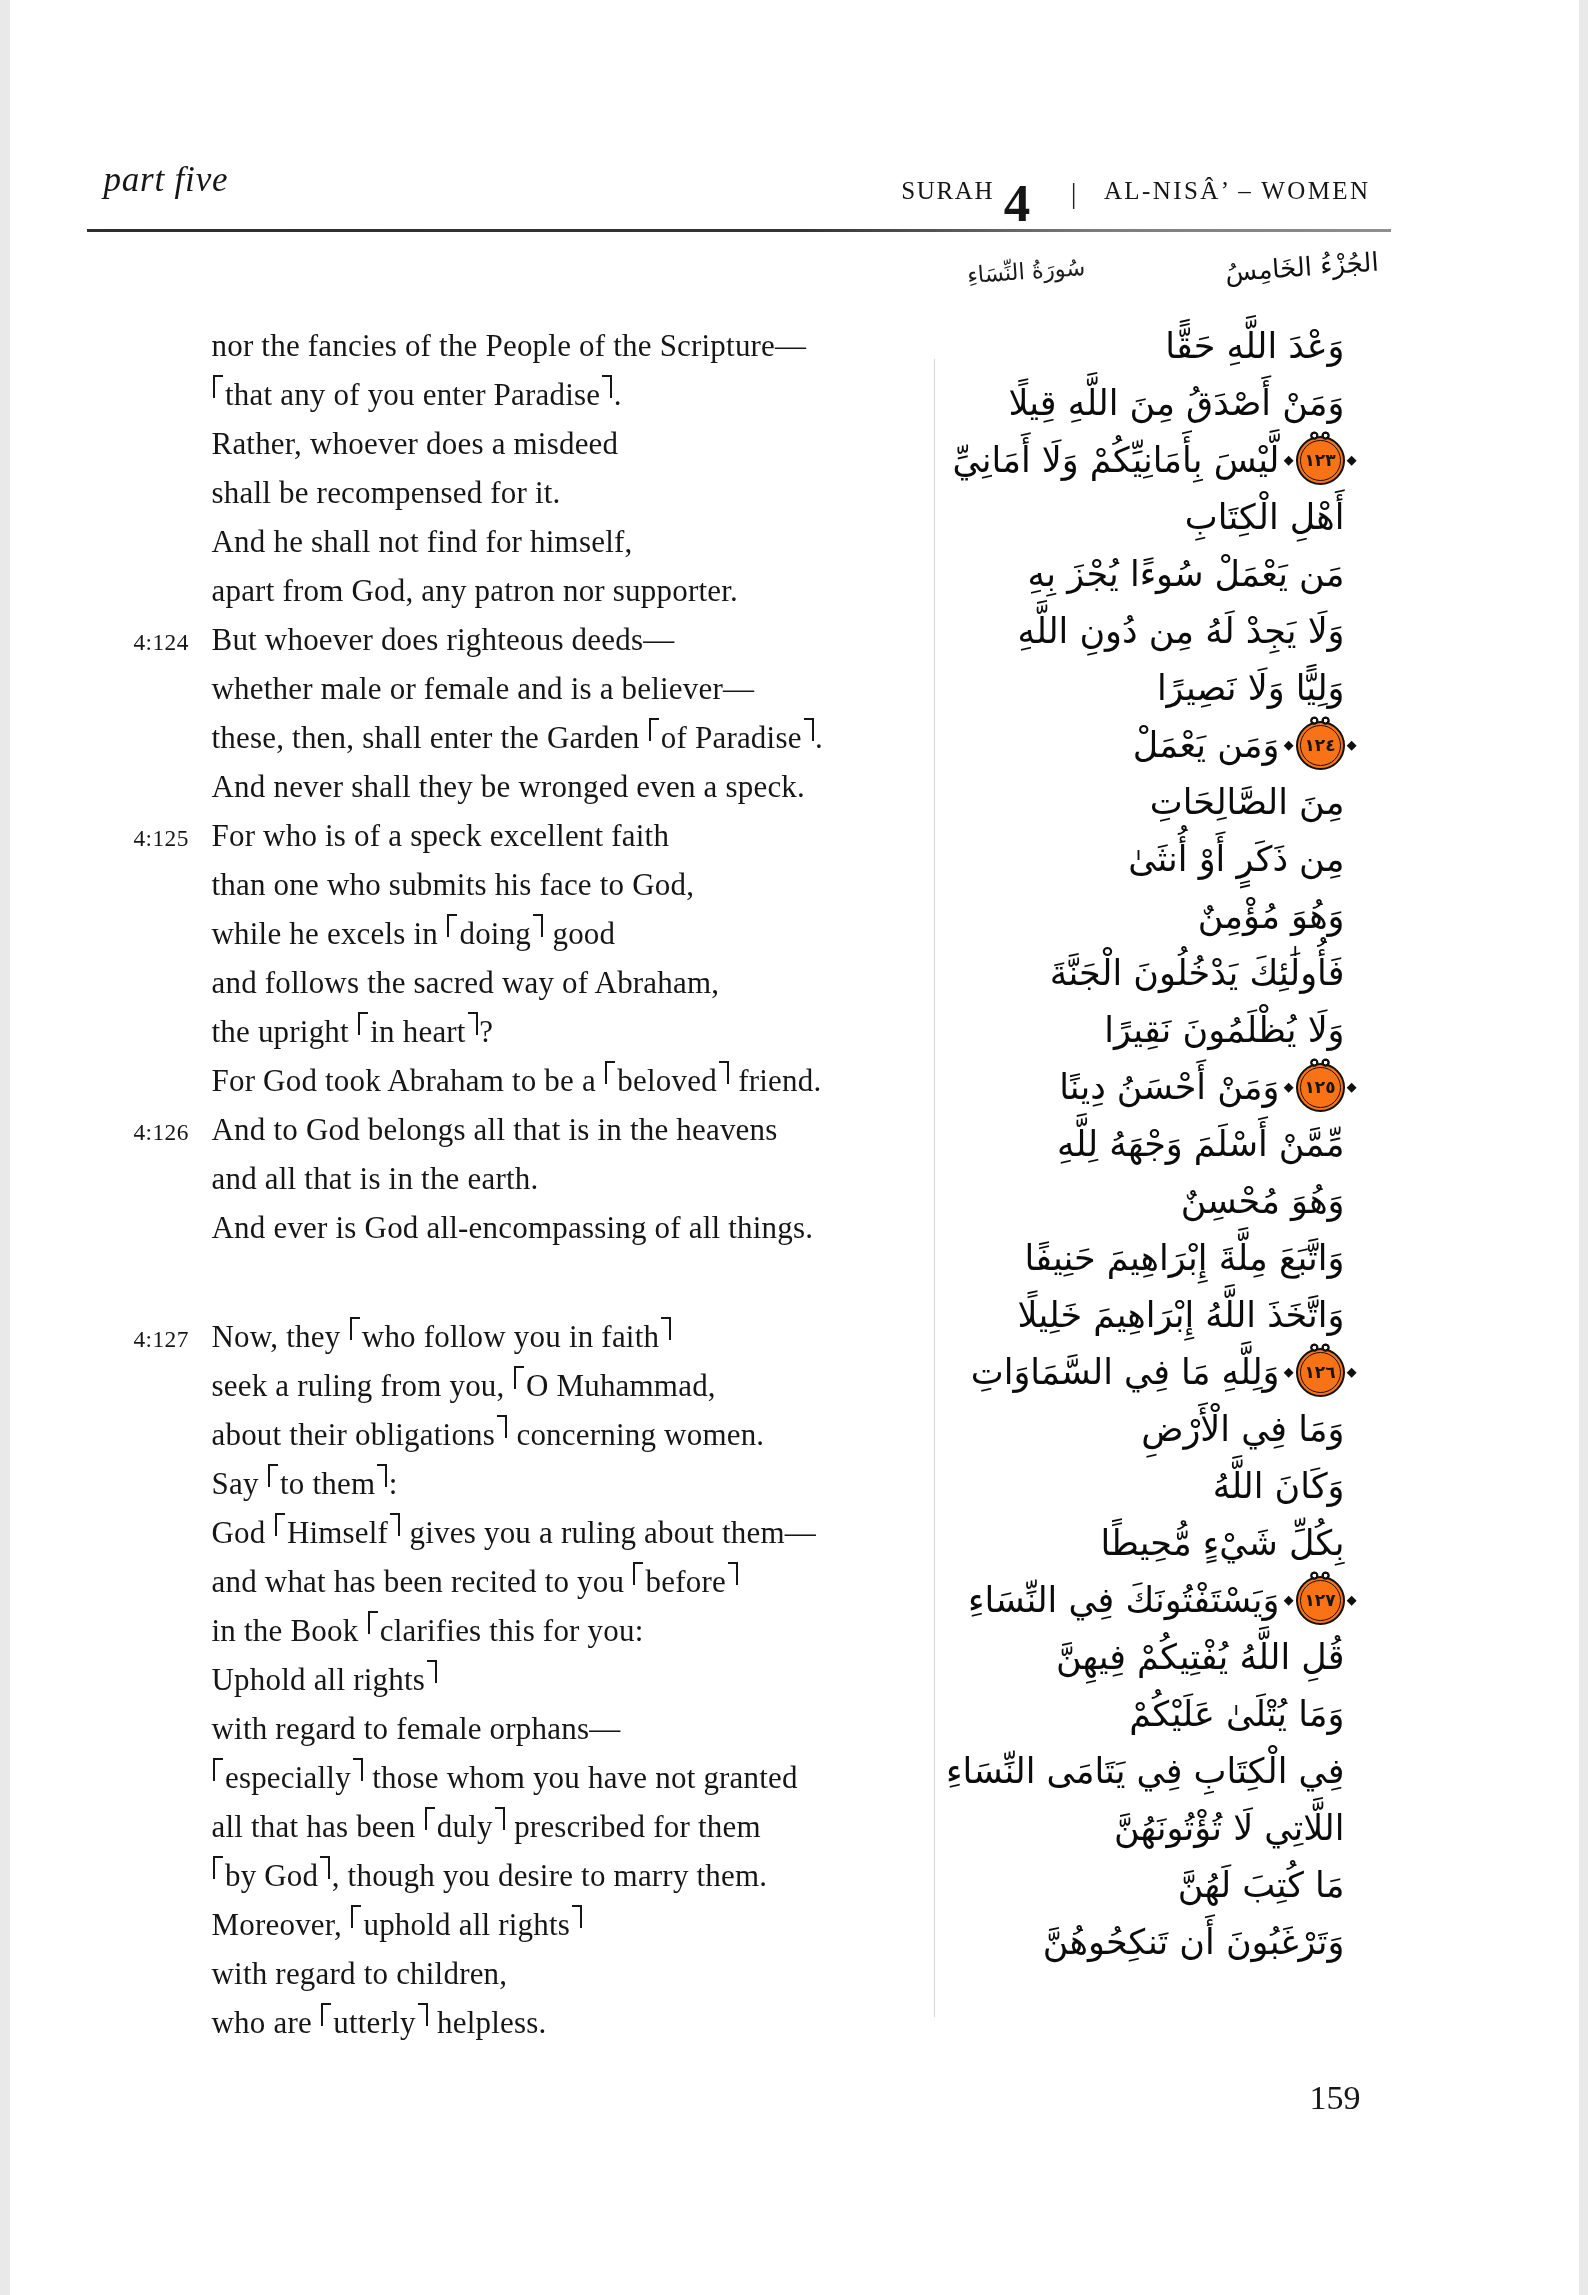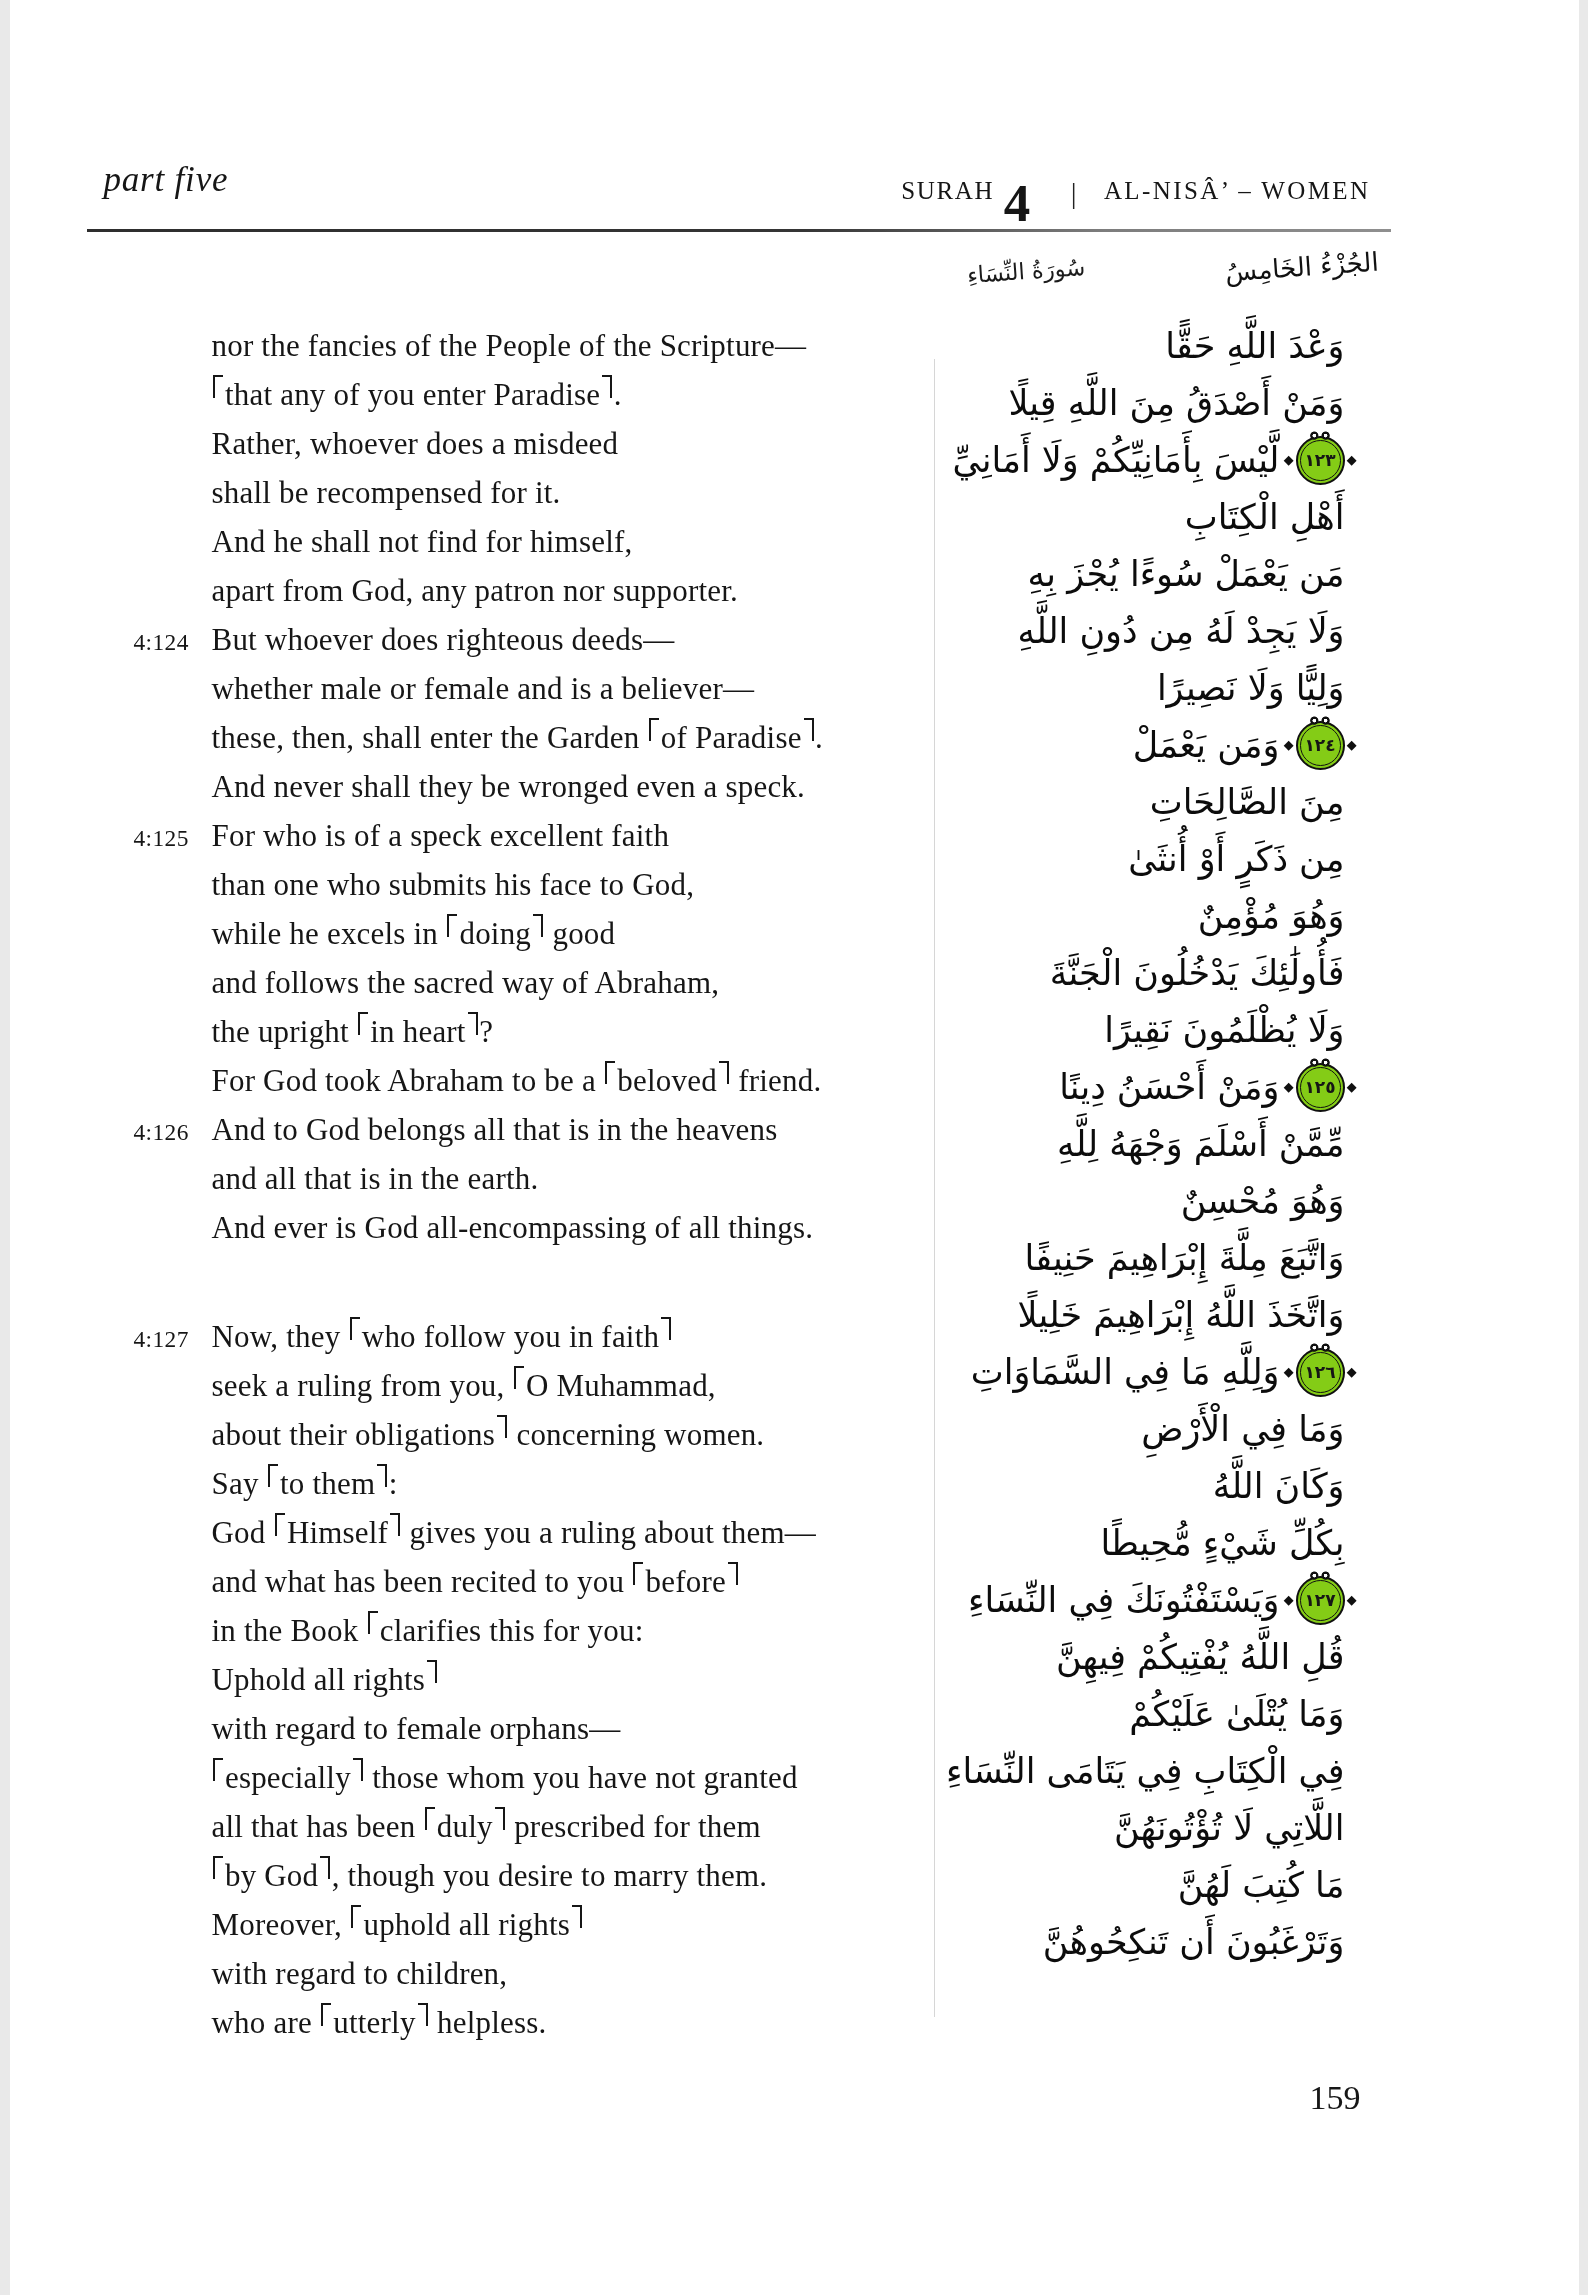--- a/index.html
+++ b/index.html
@@ -47,21 +47,21 @@
   
   #arabic-col{position:absolute;right:234px;top:318px;width:452px;}
   .ar-line{display:flex;justify-content:flex-end;align-items:center;height:57px;gap:16px;}
   .ar-text{
     font-size:35px;line-height:1;direction:rtl;unicode-bidi:isolate;
     white-space:nowrap;color:#0c0c0c;
   }
   
   .medallion{
     position:relative;flex:0 0 45px;width:45px;height:45px;
-    border:2px solid #101010;border-radius:50%;background:#84cc16;
+    border:2px solid #101010;border-radius:50%;background:#f97316;
     display:flex;align-items:center;justify-content:center;
   }
   .medallion::before{
     content:"";position:absolute;inset:2px;border:1.2px solid #101010;border-radius:50%;
   }
   .medallion::after{ 
     content:"";position:absolute;top:-8px;left:50%;transform:translateX(-50%);
     width:26px;height:12px;
     background:
       radial-gradient(circle at 7.3px 5.6px,#fff 1.6px,#101010 2.1px,#101010 3.7px,rgba(0,0,0,0) 4.5px),

